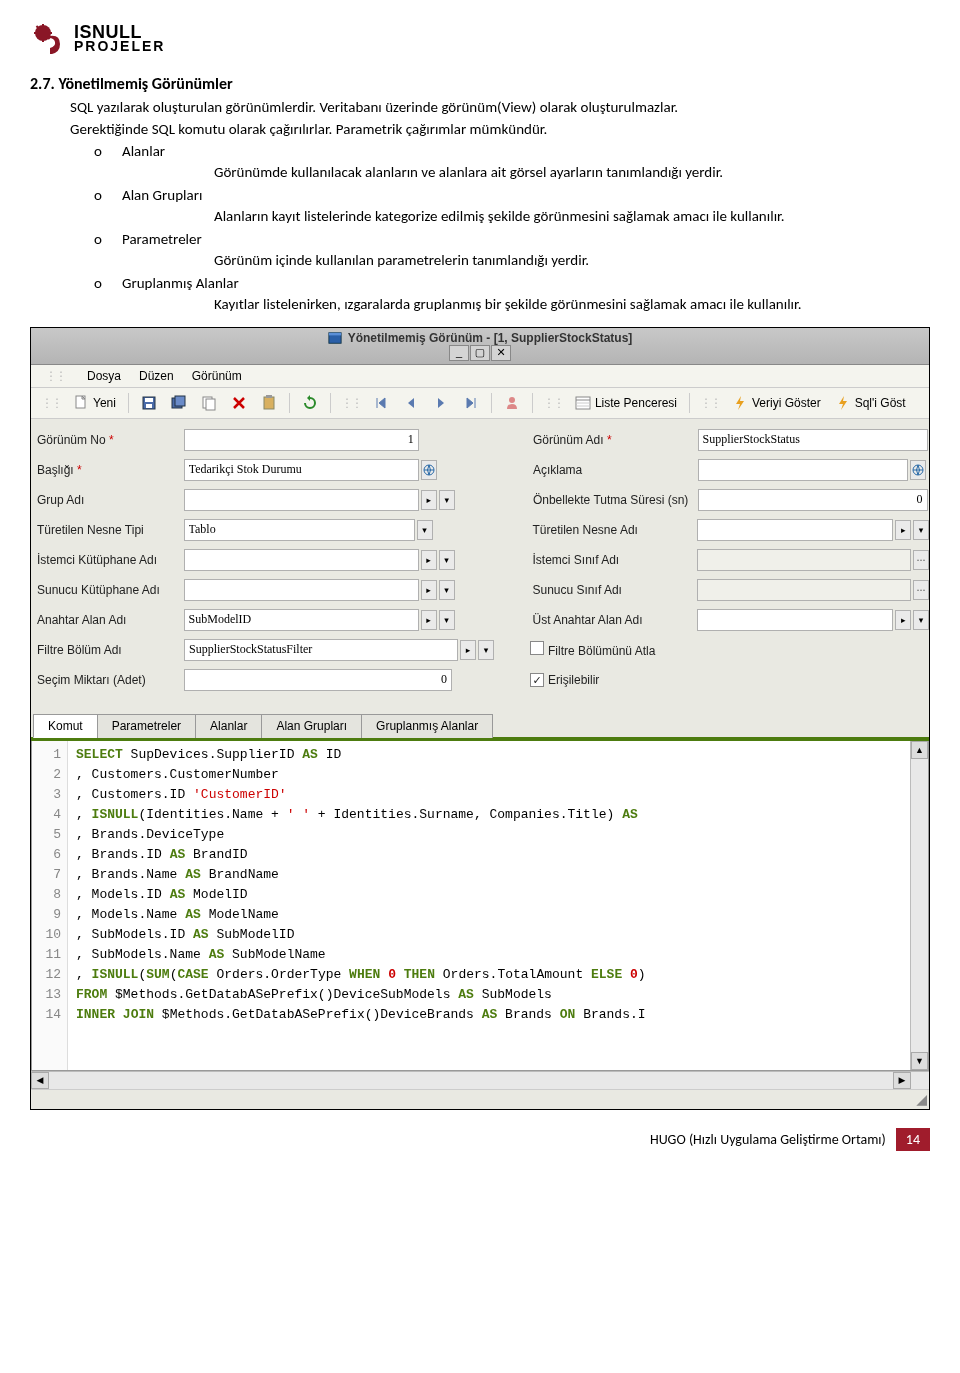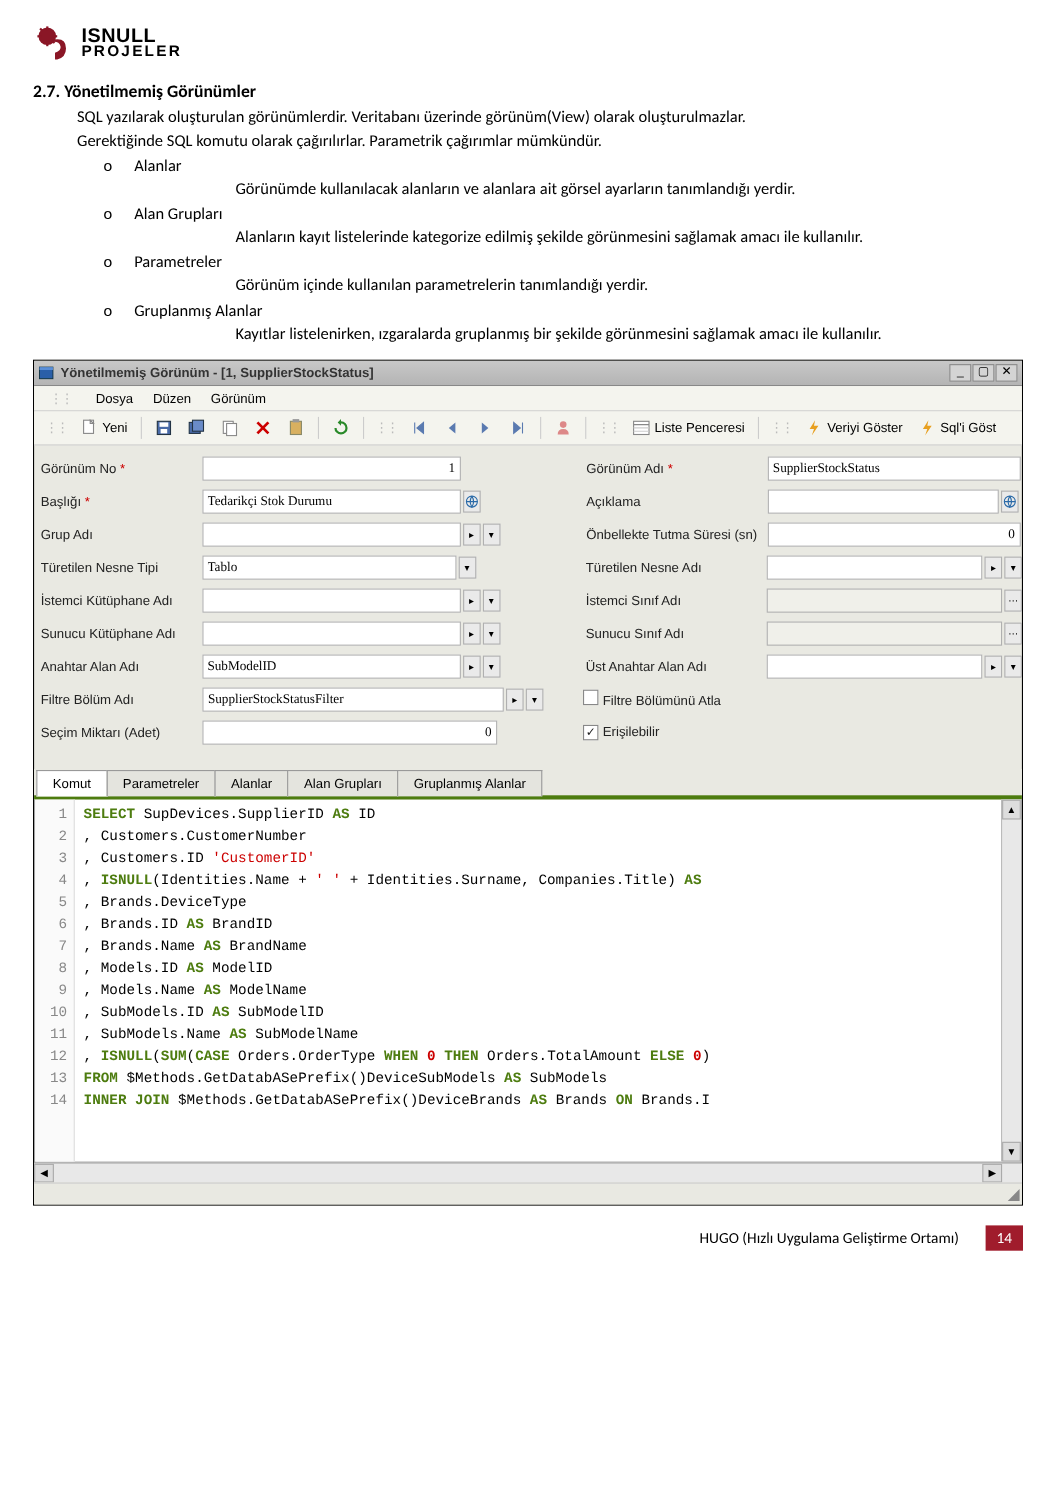--- a/index.html
+++ b/index.html
@@ -10,21 +10,21 @@
   .logo-text { font-family: "Arial Narrow", Arial, sans-serif; font-size: 18px; font-weight: 700; line-height: 0.9; letter-spacing: .5px; }
   .logo-text .line2 { font-size: 14px; letter-spacing: 2px; }
   .section-heading { font-weight: 700; font-size: 16px; margin-bottom: 4px; }
   .para { margin: 2px 0 2px 40px; line-height: 1.35; }
   .bullet-list { margin-left: 64px; }
   .bullet-item { display: flex; margin: 2px 0; }
   .bullet-o { width: 28px; flex-shrink: 0; }
   .bullet-label { }
   .bullet-desc { margin-left: 120px; line-height: 1.35; margin-top: 2px; margin-bottom: 4px; }
   .app-window { border: 1px solid #000; margin: 12px 0 0 0; background: #e9e9e2; font-family: Tahoma, Arial, sans-serif; font-size: 12px; }
-  .titlebar { display: flex; align-items: center; justify-content: space-between; background: linear-gradient(#c8c8c8,#b4b4b4); padding: 3px 4px; border-bottom: 1px solid #888; }
+  .titlebar { display: flex; align-items: center; justify-content: space-between; background: linear-gradient(#c8c8c8,#b4b4b4); padding: 3px 4px; border-bottom: 1px solid #888; flex-direction: column; }
   .titlebar-left { display: flex; align-items: center; gap: 6px; }
   .title-icon { width: 14px; height: 14px; }
   .titlebar-title { font-weight: 700; color: #333; }
   .win-btns { display: flex; gap: 1px; }
   .win-btn { width: 20px; height: 16px; background: #d4d4d4; border: 1px solid #888; display: flex; align-items: center; justify-content: center; font-size: 11px; line-height: 1; cursor: pointer; }
   .menubar { display: flex; gap: 18px; padding: 4px 10px; background: #f4f4ee; border-bottom: 1px solid #ccc; }
   .menubar span { cursor: pointer; }
   .sep-grip { color: #bbb; letter-spacing: -2px; padding: 0 4px; }
   .toolbar { display: flex; align-items: center; gap: 2px; padding: 4px 6px; background: #f4f4ee; border-bottom: 1px solid #ccc; }
   .tbtn { display: inline-flex; align-items: center; gap: 4px; padding: 2px 5px; border: 1px solid transparent; cursor: pointer; }
@@ -50,21 +50,21 @@
   .code-lines { flex: 1; padding: 4px 0 0 8px; font-family: "Courier New", monospace; font-size: 13px; line-height: 20px; white-space: pre; overflow: hidden; }
   .kw { color: #4d7c0f; font-weight: 700; }
   .num { color: #cc0000; font-weight: 700; }
   .str { color: #cc0000; }
   .scroll-v { width: 18px; background: #e8e8e8; border-left: 1px solid #bbb; display: flex; flex-direction: column; justify-content: space-between; }
   .scroll-btn { height: 18px; border: 1px solid #aaa; background: #ddd; display: flex; align-items: center; justify-content: center; font-size: 9px; cursor: pointer; }
   .scroll-h { height: 18px; background: #e8e8e8; border-top: 1px solid #bbb; display: flex; }
   .scroll-h .scroll-btn { width: 18px; height: 100%; }
   .resize-grip { position: absolute; right: 2px; bottom: 2px; font-size: 14px; color: #888; }
   .bottom-bar { height: 20px; background: #e9e9e2; border-top: 1px solid #ccc; position: relative; }
-  .footer { display: flex; justify-content: flex-end; align-items: center; padding: 18px 0 12px 0; gap: 24px; font-size: 14px; }
+  .footer { display: flex; justify-content: flex-end; align-items: center; padding: 18px 0 12px 0; gap: 10px; font-size: 14px; }
   .footer-box { background: #a01c2c; color: #fff; padding: 3px 10px; font-weight: 400; }
 </style>
 </head>
 <body>
 
 <div class="page">
 
   <div class="logo-row">
     <svg class="logo-icon" viewBox="0 0 36 36">
       <g fill="#8a1626">

